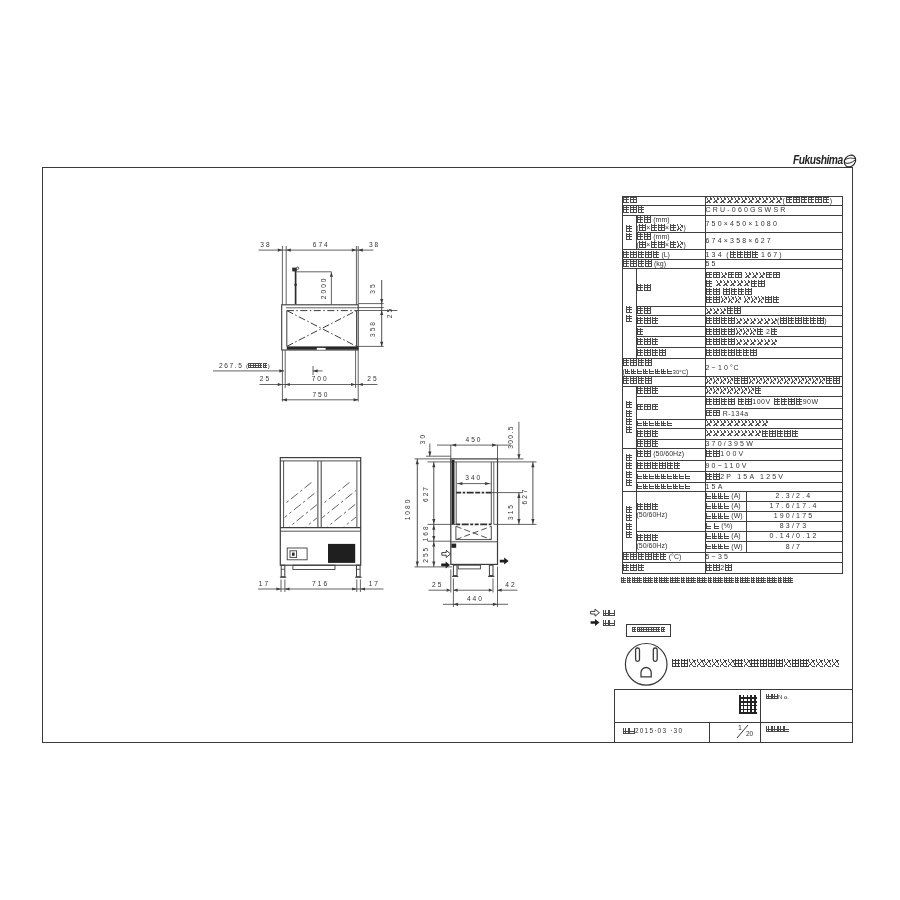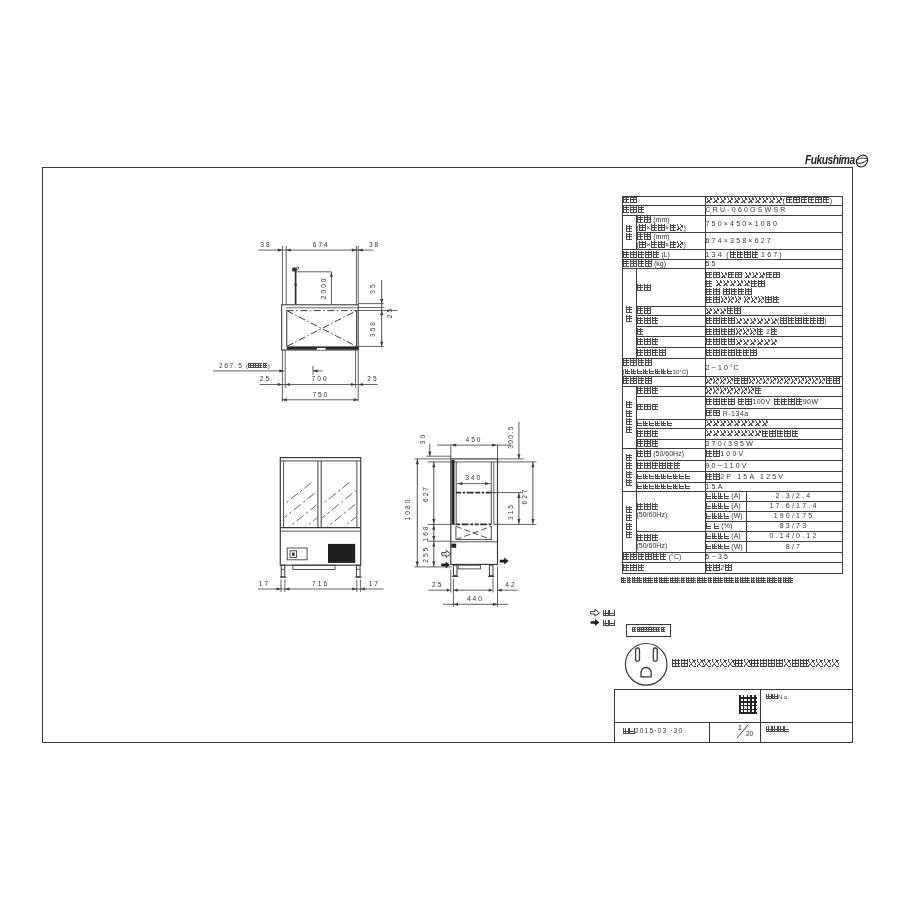--- a/index.html
+++ b/index.html
@@ -36,21 +36,21 @@
 td.cat{text-align:center;}
 td.cat i{display:block;margin:1.5px auto;}
 td.lb{padding-left:3px;}
 td.vl{padding-left:4px;letter-spacing:.5px;}
 td.vc{text-align:center;letter-spacing:2.2px;}
 .num{letter-spacing:2.2px;}
 </style></head><body>
 
 <div class="abs" style="left:42px;top:166.5px;width:809px;height:574px;border:1.6px solid #3a3a3a;"></div>
 
-<div class="abs" style="left:793px;top:152.5px;width:66px;height:18px;margin-left:12px;">
+<div class="abs" style="left:793px;top:152.5px;width:66px;height:18px;">
 <span style="position:absolute;left:0;top:1px;font-style:italic;font-weight:bold;font-size:12.5px;letter-spacing:-0.6px;color:#222;transform:scaleX(0.82);transform-origin:left;">Fukushima</span>
 <svg style="position:absolute;left:50px;top:1.5px;" width="16" height="16" viewBox="0 0 16 16">
 <ellipse cx="7.0" cy="7.0" rx="5.2" ry="6.3" transform="rotate(40 7 7)" fill="none" stroke="#222" stroke-width="1.15"></ellipse>
 <path d="M1.4,8.6 Q6.5,11 12.6,5.6" fill="none" stroke="#222" stroke-width="1.0"></path>
 <path d="M2.0,5.4 Q7,2.9 12.0,4.6" fill="none" stroke="#222" stroke-width="0.85"></path>
 </svg>
   </div>
 <svg class="abs" style="left:0;top:0" width="900" height="900" viewBox="0 0 900 900" fill="none" stroke-linecap="butt">
     <g stroke="#3c3c3c" stroke-width="0.9" font-family="Liberation Sans,sans-serif">
       <g>

